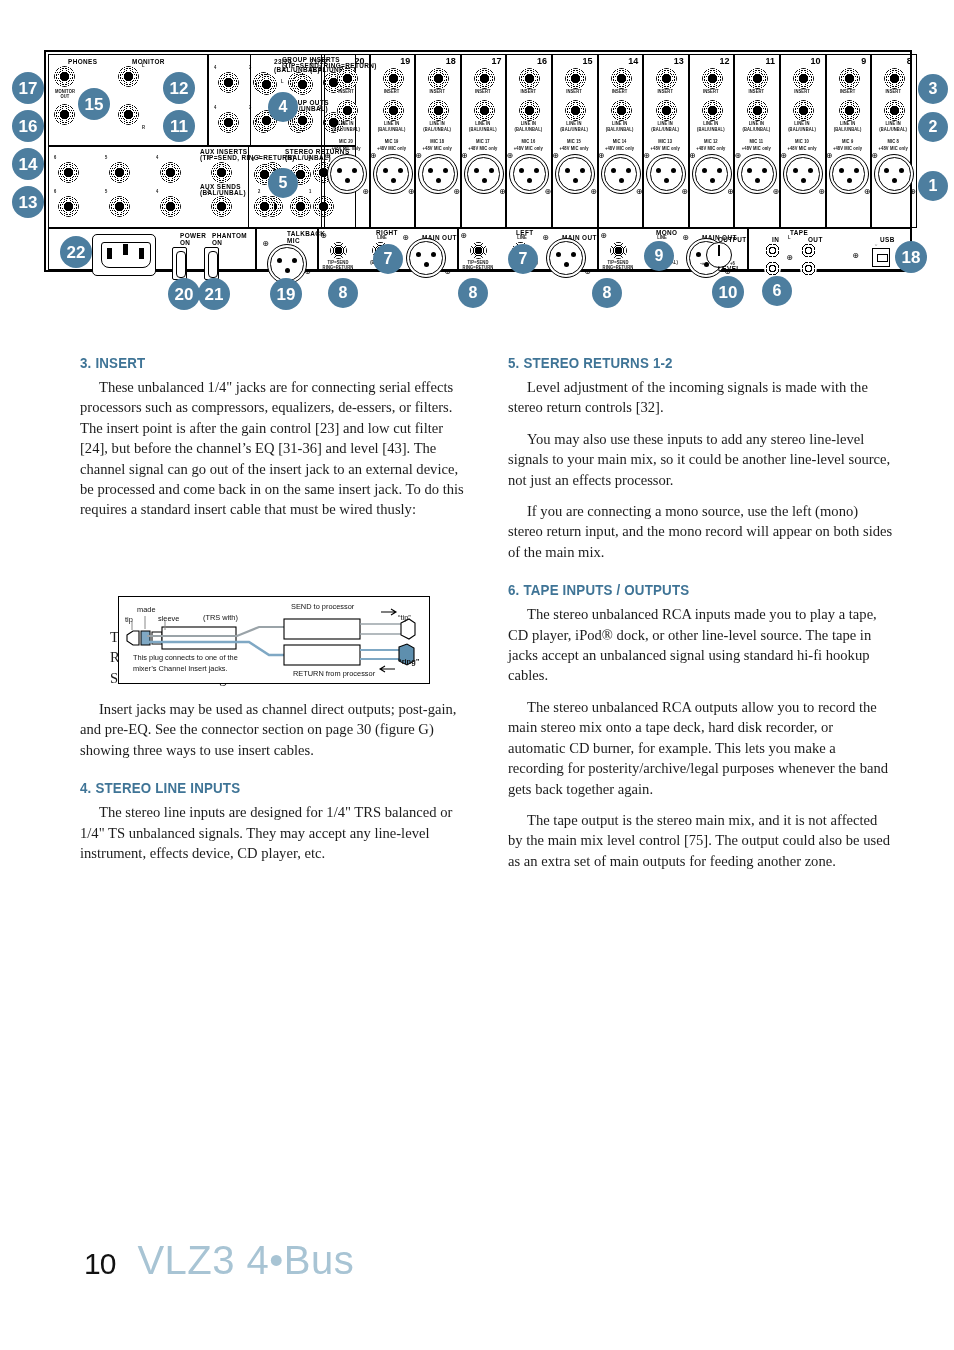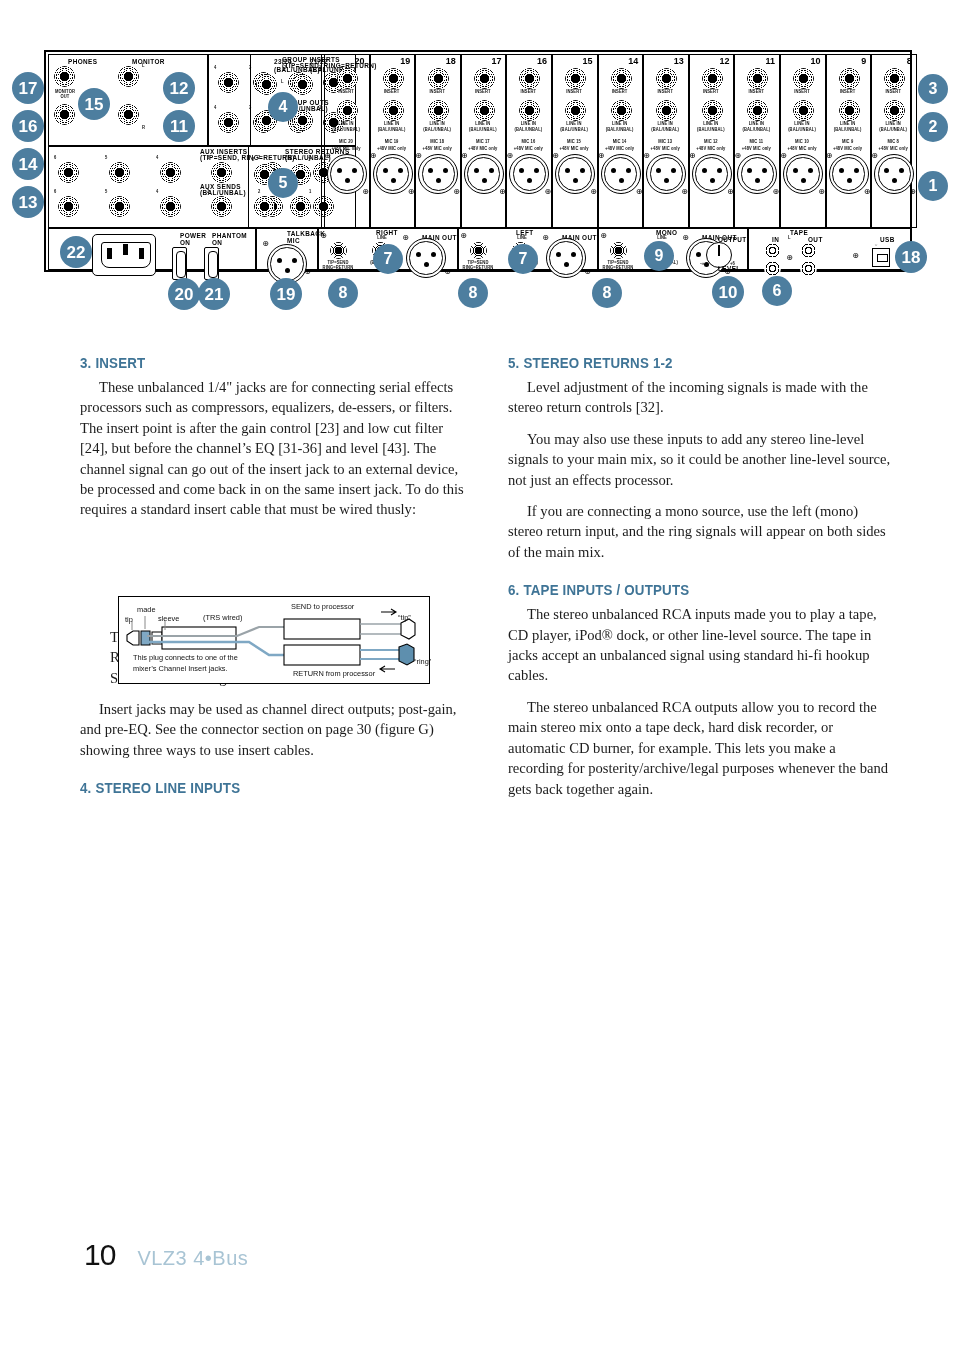--- a/index.html
+++ b/index.html
@@ -153,21 +153,21 @@
   }
   #trs-figure svg{display:block;}
   .dlabel{
     position:absolute;font-family:"Liberation Sans",sans-serif;
     font-size:7.4px;color:#111;white-space:nowrap;
   }
 
   
   #footer{position:absolute;left:84px;top:1238px;display:flex;align-items:baseline;gap:22px;}
   #pageno{font-family:"Liberation Sans",sans-serif;font-size:30px;color:#111;letter-spacing:-1px;}
-  #manualtitle{font-family:"Liberation Sans",sans-serif;font-size:20px;color:#a8c4d4;letter-spacing:.5px;}
+  #manualtitle{font-family:"Liberation Sans",sans-serif;font-size:40px;color:#a8c4d4;letter-spacing:.5px;}
 </style>
 </head>
 <body>
 
 <div id="panel-figure">
   <div class="panel-box"></div>
   <div id="panel-inner">
       <div class="sub-box" style="left:48px;top:54px;width:160px;height:92px"></div>
       <div class="secname" style="left:68px;top:58px">PHONES</div>
       <div class="secname" style="left:132px;top:58px">MONITOR</div>
@@ -589,20 +589,21 @@
 
   <ul class="defs">
     <li>Tip = send (output to effects device)</li>
     <li>Ring = return (input from effects device)</li>
     <li>Sleeve = common ground</li>
   </ul>
 
   <p class="body">Insert jacks may be used as channel direct outputs; post-gain, and pre-EQ. See the connector section on page 30 (figure G) showing three ways to use insert cables.</p>
 
   <h2 class="sec gap">4. STEREO LINE INPUTS</h2>
+  <p class="body">The stereo line inputs are designed for 1/4" TRS balanced or 1/4" TS unbalanced signals. They may accept any line-level instrument, effects device, CD player, etc.</p>
 </div>
 
 <div id="trs-figure">
   <svg width="308" height="84" viewBox="0 0 308 84">
 
     <path d="M8 38 L14 34 L20 34 L20 48 L14 48 L8 44 Z" fill="#fff" stroke="#000" stroke-width="1.1"></path>
 
     <rect x="22" y="34" width="9" height="14" fill="#7fa8c4" stroke="#000" stroke-width="1"></rect>
 
     <rect x="33" y="35" width="10" height="12" fill="#fff" stroke="#000" stroke-width="1"></rect>
@@ -625,36 +626,37 @@
     <rect x="165" y="48" width="76" height="20" fill="#fff" stroke="#000" stroke-width="1.1"></rect>
     <line x1="241" y1="53" x2="280" y2="53" stroke="#7fa8c4" stroke-width="1.8"></line>
     <line x1="241" y1="62" x2="280" y2="62" stroke="#7fa8c4" stroke-width="1.8"></line>
     <path d="M280 50 L288 47 L295 51 L295 64 L288 68 L280 64 Z" fill="#5e8fae" stroke="#000" stroke-width="1.1"></path>
     <path d="M276 72 L262 72 M266 69 L261 72 L266 75" fill="none" stroke="#000" stroke-width="1.1"></path>
   </svg>
 
   <div class="dlabel" style="left:6px;top:18px;">tip</div>
   <div class="dlabel" style="left:18px;top:8px;">made</div>
   <div class="dlabel" style="left:39px;top:17px;">sleeve</div>
-  <div class="dlabel" style="left:84px;top:16px;">(TRS wired)</div>
+  <div class="dlabel" style="left:84px;top:16px;">(TRS with)</div>
   <div class="dlabel" style="left:172px;top:5px;">SEND to processor</div>
   <div class="dlabel" style="left:174px;top:72px;">RETURN from processor</div>
   <div class="dlabel" style="left:279px;top:16px;">“tip”</div>
-  <div class="dlabel" style="left:295px;top:60px;">“ring”</div>
+  <div class="dlabel" style="left:279px;top:60px;font-weight:bold;">“ring”</div>
   <div class="dlabel" style="left:14px;top:56px;">This plug connects to one of the</div>
   <div class="dlabel" style="left:14px;top:67px;">mixer’s Channel Insert jacks.</div>
 </div>
 
 <div class="col" id="col-right">
   <h2 class="sec">5. STEREO RETURNS 1-2</h2>
   <p class="body">Level adjustment of the incoming signals is made with the stereo return controls [32].</p>
   <p class="body">You may also use these inputs to add any stereo line-level signals to your main mix, so it could be another line-level source, not just an effects processor.</p>
-  <p class="body">If you are connecting a mono source, use the left (mono) stereo return input, and the ring signals will appear on both sides of the main mix.</p>
+  <p class="body">If you are connecting a mono source, use the left (mono) stereo return input, and the mono record will appear on both sides of the main mix.</p>
 
   <h2 class="sec gap">6. TAPE INPUTS / OUTPUTS</h2>
   <p class="body">The stereo unbalanced RCA inputs made you to play a tape, CD player, iPod® dock, or other line-level source. The tape in jacks accept an unbalanced signal using standard hi-fi hookup cables.</p>
   <p class="body">The stereo unbalanced RCA outputs allow you to record the main stereo mix onto a tape deck, hard disk recorder, or automatic CD burner, for example. This lets you make a recording for posterity/archive/legal purposes whenever the band gets back together again.</p>
+  <p class="body">The tape output is the stereo main mix, and it is not affected by the main mix level control [75]. The output could also be used as an extra set of main outputs for feeding another zone.</p>
 </div>
 
 <div id="footer">
   <span id="pageno">10</span>
   <span id="manualtitle">VLZ3 4•Bus</span>
 </div>
 
 </body></html>

